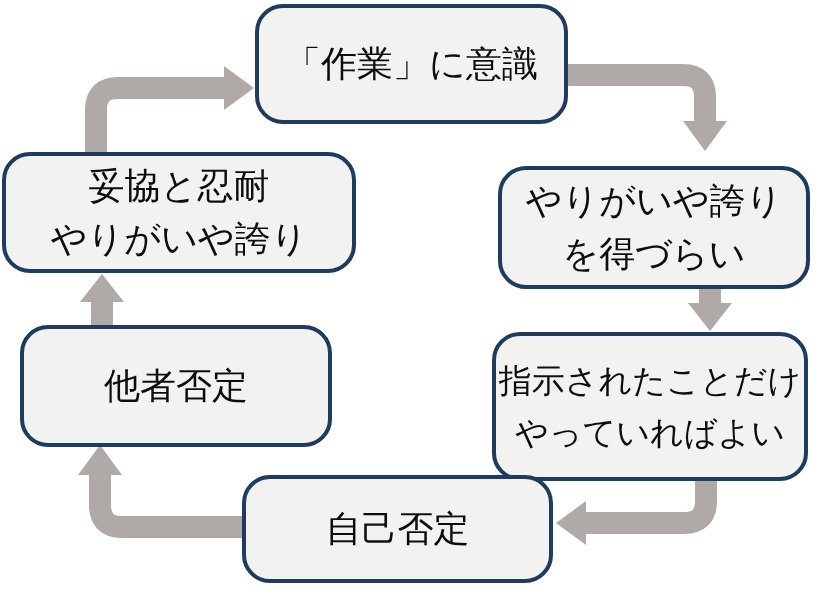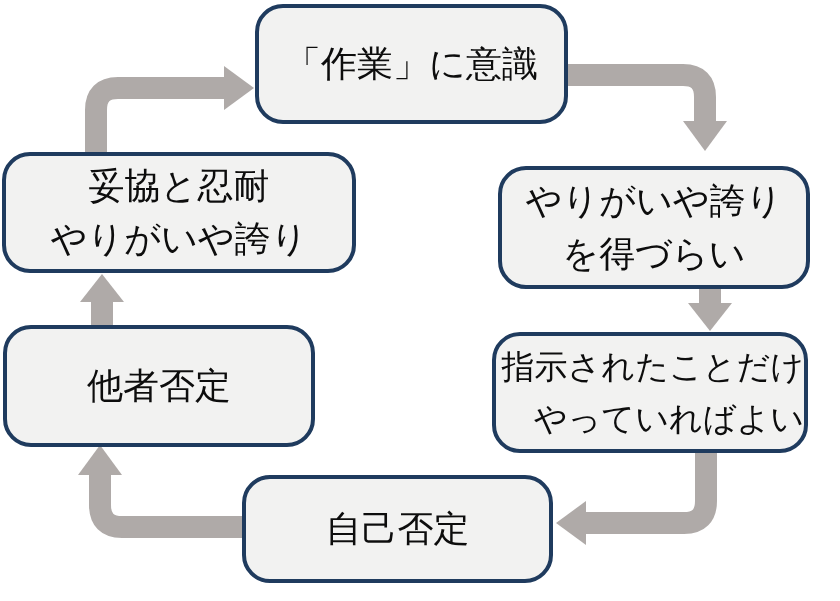--- a/index.html
+++ b/index.html
@@ -41,23 +41,23 @@
     white-space: nowrap;
     font-size: 36px;
     line-height: 1.45;
   }
   .node.small-text .line {
     font-size: 33px;
     line-height: 1.55;
   }
   #node-top          { left: 255px; top: 4px;   width: 313px; height: 120px; }
   #node-right-upper  { left: 498px; top: 166px; width: 312px; height: 123px; }
-  #node-right-lower  { left: 492px; top: 332px; width: 316px; height: 121px; align-items: flex-end; }
+  #node-right-lower  { left: 492px; top: 332px; width: 316px; height: 149px; }
   #node-bottom       { left: 242px; top: 475px; width: 311px; height: 108px; }
-  #node-left-lower   { left: 3px;   top: 325px; width: 312px; height: 122px; }
+  #node-left-lower   { left: 20px;   top: 325px; width: 312px; height: 122px; }
   #node-left-upper   { left: 2px;   top: 152px; width: 354px; height: 121px; }
 </style>
 </head>
 <body>
 
 <div class="canvas">
 
   <svg class="arrow-layer" viewBox="0 0 840 601">
     <g fill="#afaaa8" stroke="#afaaa8" stroke-width="22" stroke-linecap="butt" fill-rule="nonzero">
 

